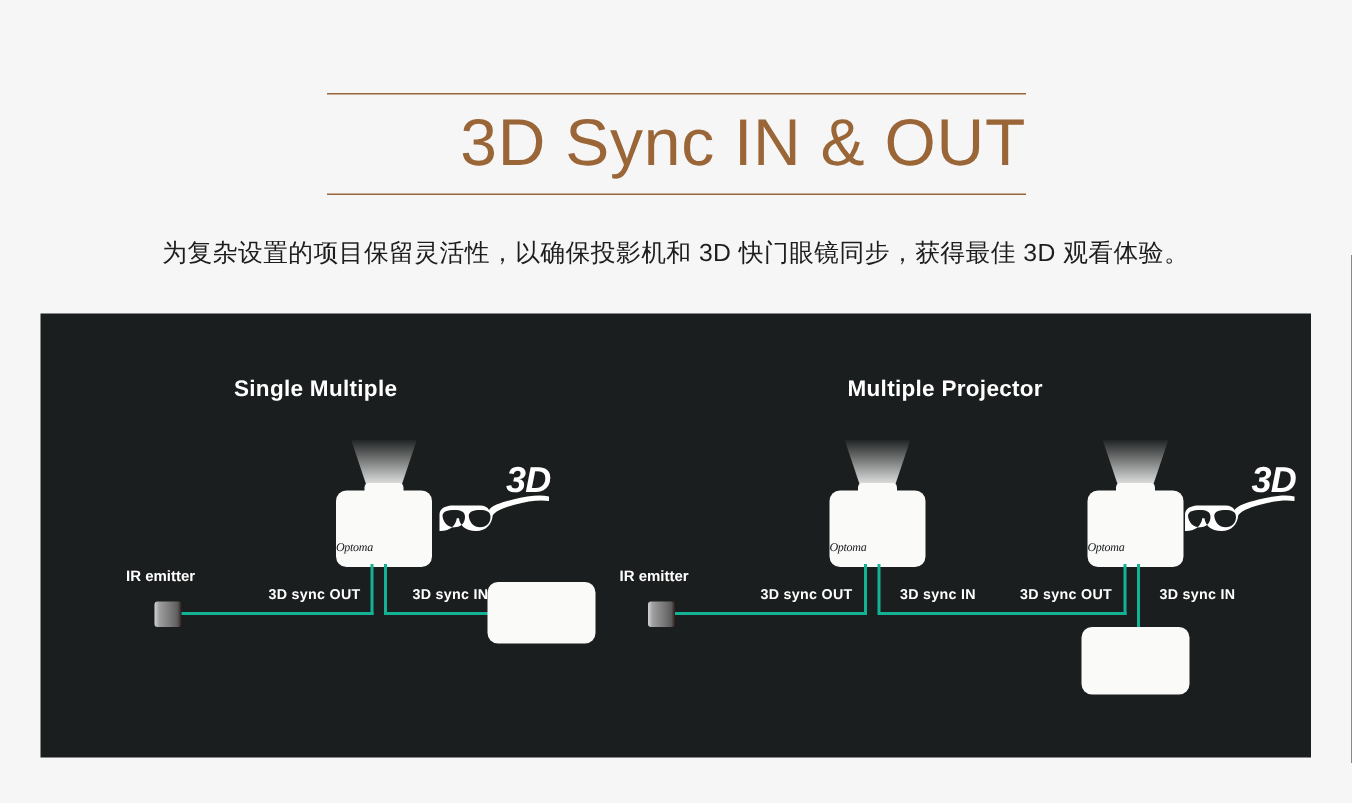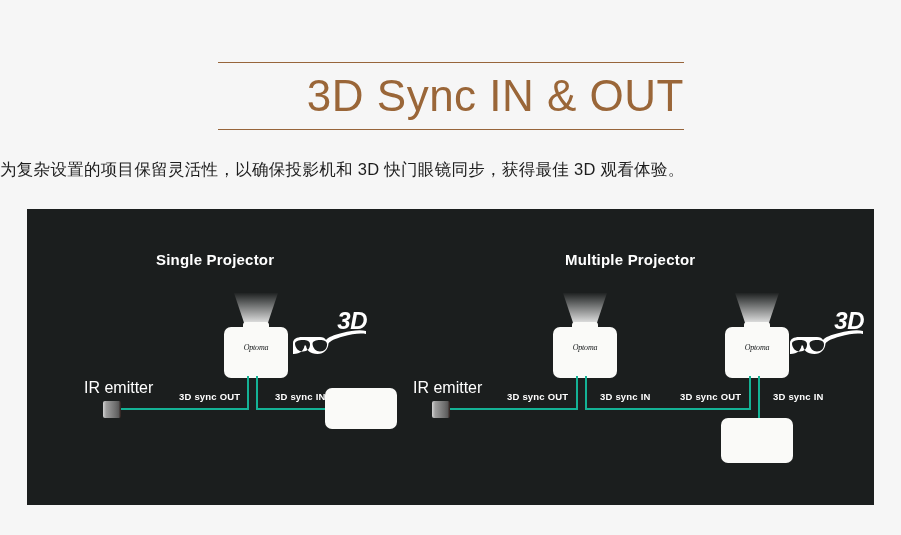--- a/index.html
+++ b/index.html
@@ -45,20 +45,21 @@
     letter-spacing: 0.5px;
     line-height: 66px;
     height: 66px;
     white-space: nowrap;
   }
   .subtitle {
     position: absolute;
     left: 0;
     top: 155px;
     width: 901px;
+    text-align: center;
     font-size: 16.5px;
     color: #1d1d1d;
     line-height: 28px;
     letter-spacing: 0.3px;
     white-space: nowrap;
   }
 
   
   .panel {
     position: absolute;
@@ -94,23 +95,22 @@
     left: 19px;
     top: -5px;
     width: 26px;
     height: 8px;
     background: #fafaf8;
     border-radius: 3px 3px 0 0;
   }
   .projector .brand {
     position: absolute;
     left: 0;
-    top: 16px;
+    top: 33px;
     width: 64px;
-    text-align: center;
     font-family: "Liberation Serif", serif;
     font-style: italic;
     font-size: 8px;
     color: #15181a;
     letter-spacing: -0.2px;
     white-space: nowrap;
   }
   .beam {
     position: absolute;
     width: 44px;
@@ -122,22 +122,22 @@
   
   .ir-emitter {
     position: absolute;
     width: 18px;
     height: 17px;
     background: linear-gradient(to right, #d2d2d2 0%, #9e9e9e 18%, #6e6e6e 70%, #5c5c5c 86%, #2e1d1a 100%);
     border-radius: 2px;
   }
   .ir-label {
     position: absolute;
-    font-size: 16px;
-    font-weight: normal;
+    font-size: 10px;
+    font-weight: bold;
     color: #ffffff;
     white-space: nowrap;
   }
 
   
   .sync-box {
     position: absolute;
     background: #fafaf8;
     border-radius: 7px;
   }
@@ -189,21 +189,21 @@
     <div class="rule"></div>
     <div class="page-title">3D Sync IN &amp; OUT</div>
     <div class="rule"></div>
   </div>
 
   <div class="subtitle">为复杂设置的项目保留灵活性，以确保投影机和 3D 快门眼镜同步，获得最佳 3D 观看体验。</div>
 </div>
 
 <div class="panel">
 
-  <div class="section-heading heading-single">Single Projector</div>
+  <div class="section-heading heading-single">Single Multiple</div>
 
   <div class="beam" style="left:207px; top:84px;"></div>
   <div class="projector" style="left:197px; top:118px;">
     <div class="lens-bump"></div>
     <div class="brand">Optoma</div>
   </div>
 
   <div class="glasses" style="left:263px; top:104px;">
     <div class="threed">3D</div>
     <svg width="78" height="34" viewBox="0 0 78 34">

